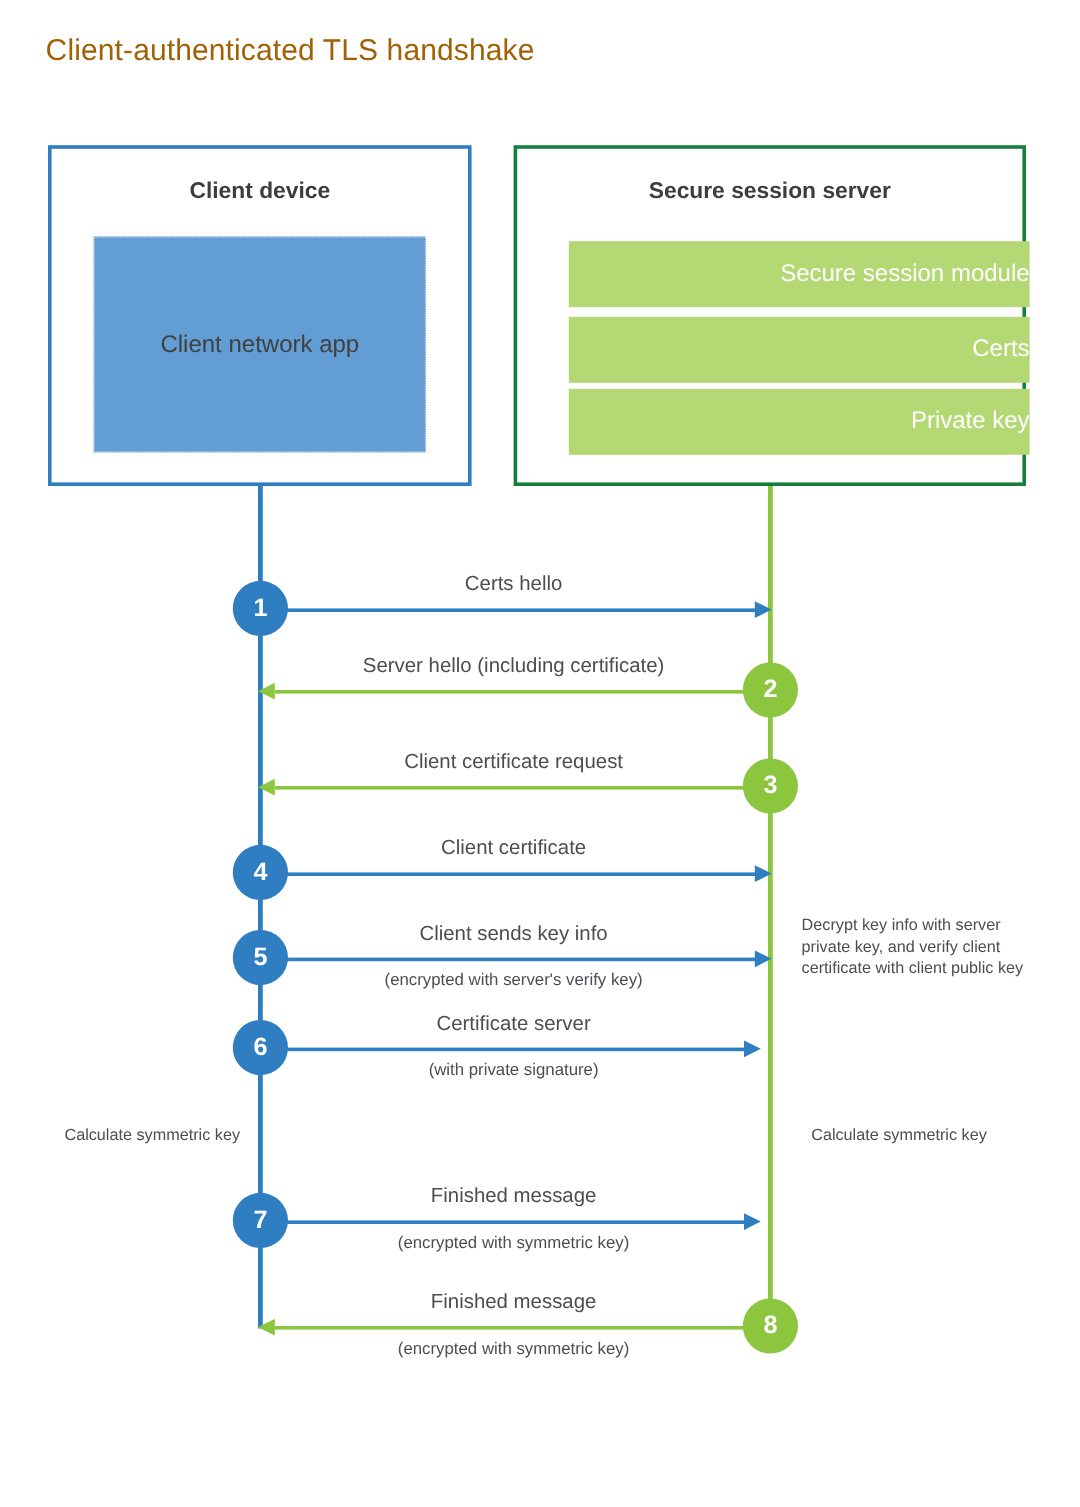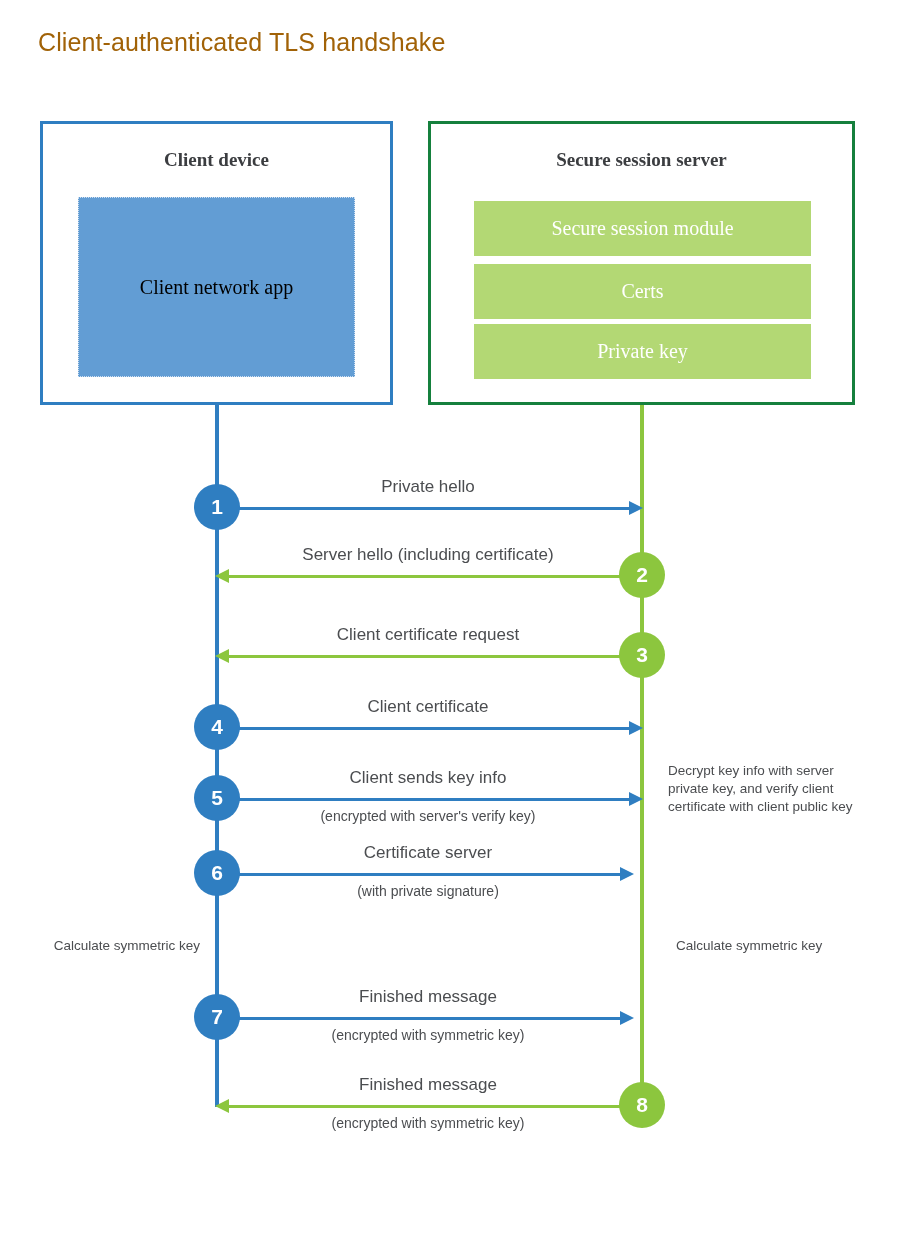--- a/index.html
+++ b/index.html
@@ -29,21 +29,20 @@
     color: #a16207;
     letter-spacing: 0.1px;
     white-space: nowrap;
   }
 
   
   .party-box {
     position: absolute;
     box-sizing: border-box;
     background: #ffffff;
-    font-family: Liberation Serif, serif;
   }
   #client-box {
     left: 40px;
     top: 121px;
     width: 353px;
     height: 284px;
     border: 3px solid #2f7ec1;
   }
   #server-box {
     left: 428px;
@@ -71,37 +70,38 @@
     width: 277px;
     height: 180px;
     background: #629dd4;
     border: 1px dotted #cfe0f2;
     box-sizing: border-box;
     display: flex;
     align-items: center;
     justify-content: center;
   }
   #client-app-block .blk-label {
-    color: #000000;
+    color: #404040;
     font-size: 20px;
     text-align: center;
     line-height: 29px;
     width: 200px;
   }
 
   
   .srv-bar {
     position: absolute;
     left: 43px;
     width: 337px;
     height: 55px;
     background: #b3d874;
     display: flex;
     align-items: center;
-    justify-content: center;
+    justify-content: flex-end;
+    padding-left: 47px;
   }
   .srv-bar .blk-label {
     color: #ffffff;
     font-size: 20px;
     text-align: center;
   }
   #srv-bar-0 { top: 77px; }
   #srv-bar-1 { top: 140px; }
   #srv-bar-2 { top: 200px; }
 
@@ -234,21 +234,21 @@
     </div>
     <div class="srv-bar" id="srv-bar-1">
       <span class="blk-label">Certs</span>
     </div>
   </div>
 
   <div class="lifeline" id="lifeline-client"></div>
   <div class="lifeline" id="lifeline-server"></div>
 
   <div class="msg-row" style="top:507px;">
-    <div class="msg-label">Private hello</div>
+    <div class="msg-label">Certs hello</div>
     <div class="arrow-line blue" style="left:217px; width:416px;"></div>
     <div class="arrow-head right blue" style="left:629px;"></div>
     <div class="step-circle blue">1</div>
   </div>
 
   <div class="msg-row" style="top:575px;">
     <div class="msg-label">Server hello (including certificate)</div>
     <div class="arrow-line green" style="left:229px; width:413px;"></div>
     <div class="arrow-head left green" style="left:215px;"></div>
     <div class="step-circle green">2</div>

